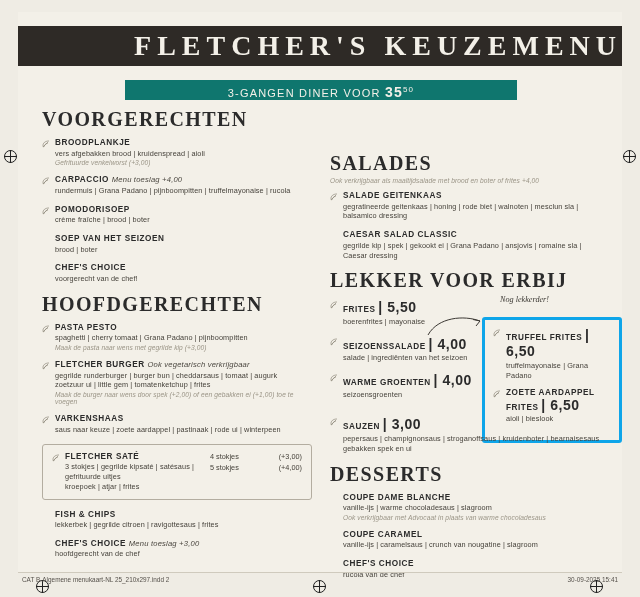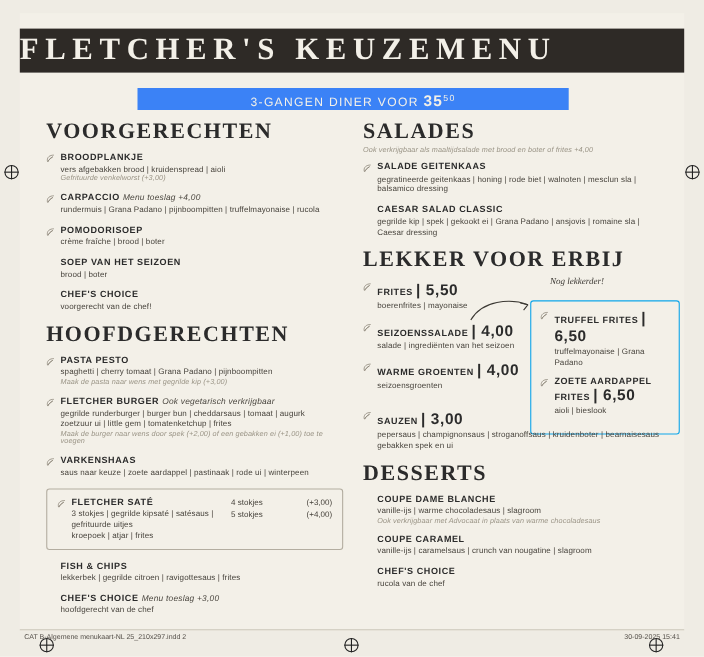--- a/index.html
+++ b/index.html
@@ -26,33 +26,33 @@
     position:absolute;left:18px;top:12px;width:604px;height:560px;
     background:#f3f0e8;
   }
   
   .header-band{
     position:absolute;left:18px;top:26px;width:604px;height:40px;
     background:#2e2a26;
   }
   .header-title{
     position:absolute;left:18px;top:30px;width:604px;height:32px;
-    text-align:left;
+    text-align:right;
     color:#f3f0e8;
     font-family:"Liberation Serif", serif;
     font-size:28px;
     letter-spacing:6px;
     font-weight:bold;
     line-height:32px;
     white-space:nowrap;
   }
   
   .sub-band{
     position:absolute;left:125px;top:80px;width:392px;height:20px;
-    background:#3b82f6;
+    background:#0f766e;
     color:#f3f0e8;
     text-align:center;
     font-size:11px;
     letter-spacing:1.2px;
     line-height:20px;
     font-family:"Liberation Sans", sans-serif;
   }
   .sub-band .price{font-size:14px;font-weight:bold;}
   .sub-band .cents{font-size:8px;vertical-align:super;}
 
@@ -115,21 +115,21 @@
     margin-top:4px;
   }
   .box .item{margin-bottom:0;}
   .sate-grid{display:flex;}
   .sate-left{flex:1;}
   .sate-right{width:92px;font-size:7.3px;color:#46423b;line-height:1.5;}
   .sate-right .row{display:flex;justify-content:space-between;}
 
   .lekker-box{
     position:absolute;left:152px;top:18px;width:118px;
-    border:1px solid #0ea5e9;border-radius:3px;padding:7px 8px;
+    border:3px solid #0ea5e9;border-radius:3px;padding:7px 8px;
   }
   .lekker-note{
     position:absolute;left:170px;top:-4px;
     font-family:"Liberation Serif", serif;
     font-style:italic;font-size:8.2px;color:#3b3833;
   }
   .arrow-wrap{position:absolute;left:96px;top:14px;width:60px;height:26px;}
 
   .lekker-wrap{position:relative;min-height:96px;}
   .lekker-left{width:150px;}
@@ -284,21 +284,21 @@
 
     <div class="item">
       <div class="iname"><span>CHEF'S CHOICE</span> <span class="isuffix">Menu toeslag +3,00</span></div>
       <div class="idesc">hoofdgerecht van de chef</div>
     </div>
 
   </div>
 
   <div class="col col-right">
 
-    <h2 class="sec" style="margin-bottom:2px;">SALADES</h2>
+    <h2 class="sec" style="margin-bottom:2px;margin-top:44px;">SALADES</h2>
     <div class="ialt" style="margin:0 0 7px 0;">Ook verkrijgbaar als maaltijdsalade met brood en boter of frites +4,00</div>
 
     <div class="item">
       <span class="ic">
           <svg width="8" height="8" viewBox="0 0 8 8">
             <path d="M7 1C3 1 1 3 1 5.5c0 .8.3 1.4.3 1.4S3 4 6 2.5C4 4 2.2 5.2 1.6 7.2" stroke="#8a8476" fill="none" stroke-width=".7"></path>
           </svg>
         </span>
       <div class="iname">SALADE GEITENKAAS</div>
       <div class="idesc">gegratineerde geitenkaas | honing | rode biet | walnoten | mesclun sla | balsamico dressing</div>

